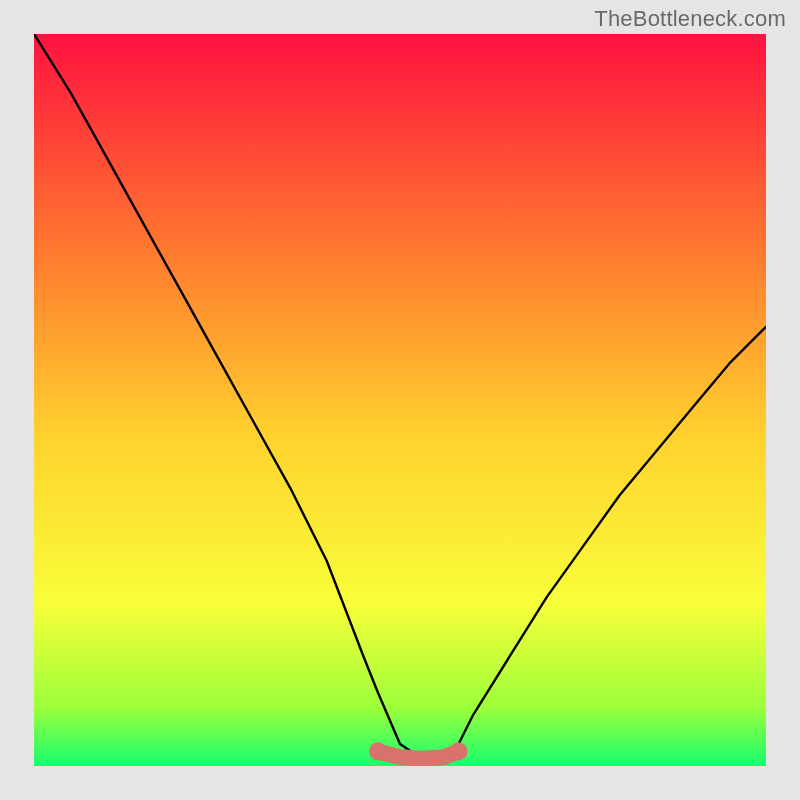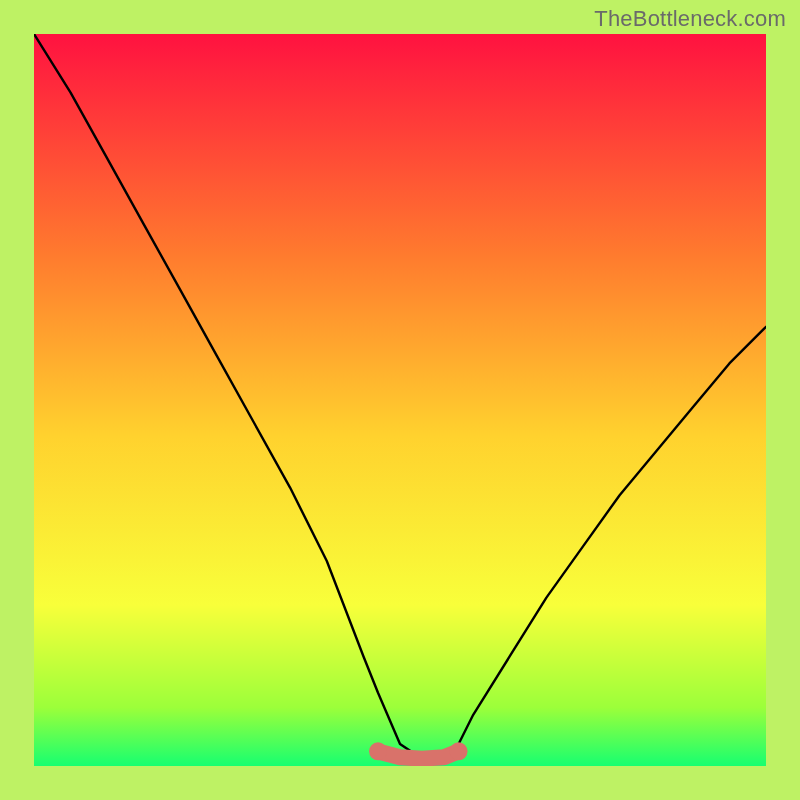--- a/index.html
+++ b/index.html
@@ -8,21 +8,21 @@
     width: 800px;
     height: 800px;
     overflow: hidden;
     background: #000;
     font-family: Arial, Helvetica, sans-serif;
   }
   .frame {
     position: relative;
     width: 800px;
     height: 800px;
-    background: #bef264;
+    background: #e5e5e5;
   }
   .watermark {
     position: absolute;
     top: 6px;
     right: 14px;
     color: #6a6a6a;
     font-size: 22px;
     font-weight: 500;
     letter-spacing: 0.2px;
     z-index: 5;

